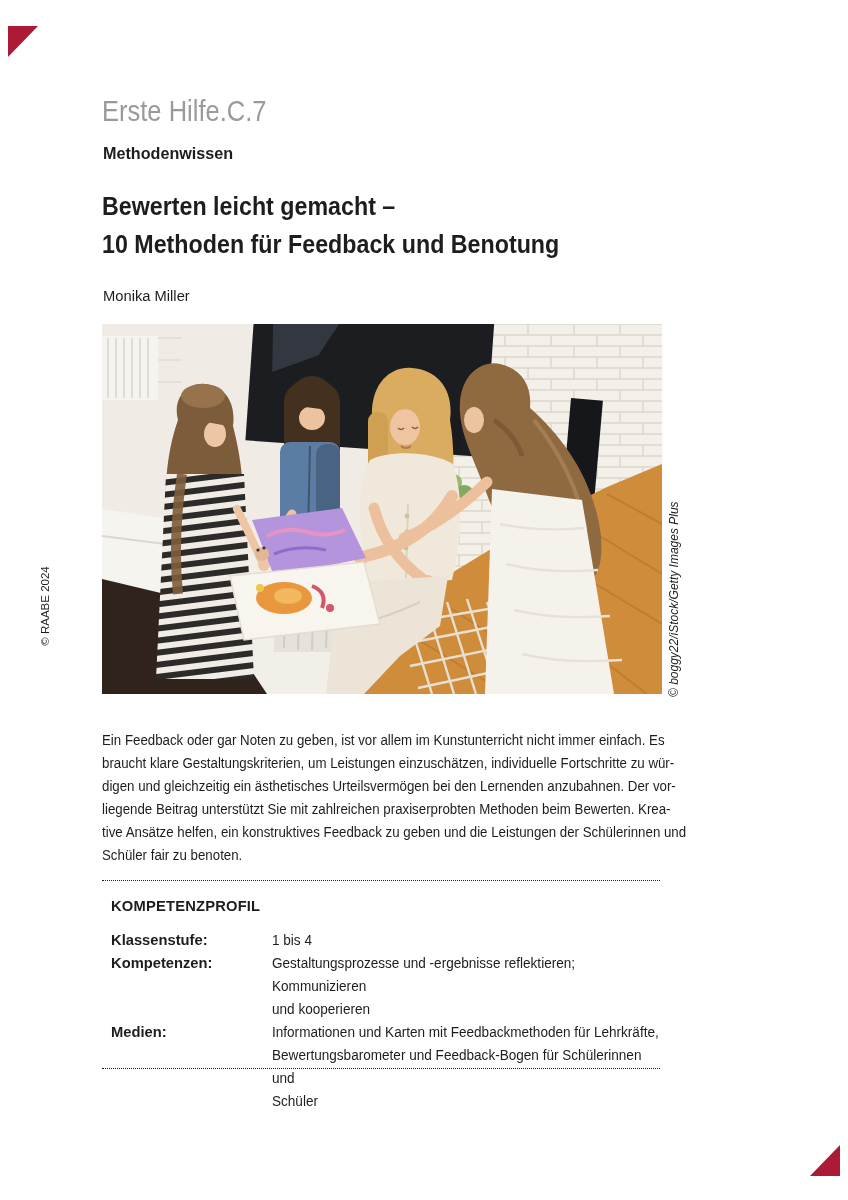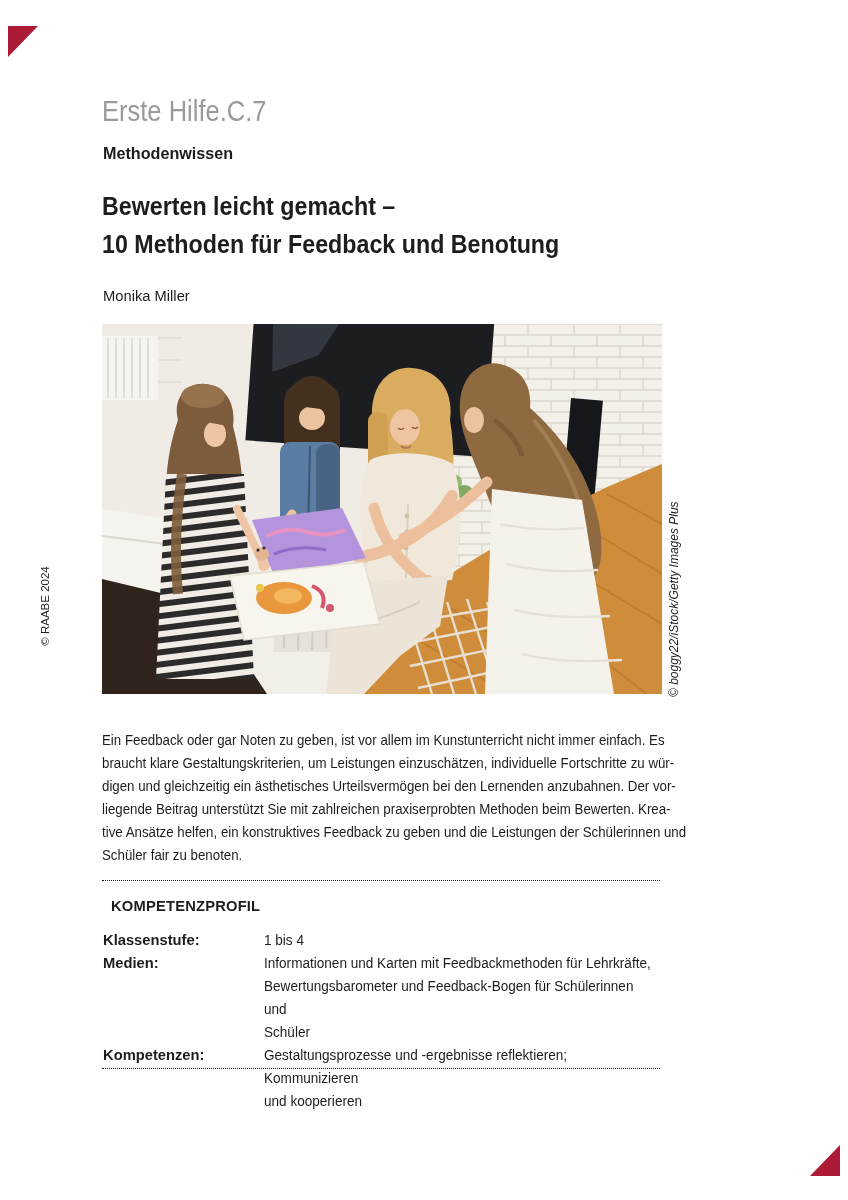--- a/index.html
+++ b/index.html
@@ -32,21 +32,21 @@
          transform:scaleX(.857);transform-origin:left top;}
   .intro .jline{text-align:justify;text-align-last:justify;white-space:nowrap;}
   .intro .lline{text-align:left;}
 
   .dotline{position:absolute;left:102px;width:558px;height:0;border-top:1px dotted #1d1d1b;}
   .dot1{top:880px;}
   .dot2{top:1068px;}
 
   .kp-heading{position:absolute;left:111px;top:897px;font-size:15.5px;font-weight:bold;
               letter-spacing:.2px;transform:scaleX(.95);transform-origin:left top;}
-  .kp-table{position:absolute;left:103px;top:928px;font-size:15.5px;line-height:23px;}
+  .kp-table{position:absolute;left:111px;top:928px;font-size:15.5px;line-height:23px;}
   .kp-row{display:flex;align-items:flex-start;}
   .kp-label{width:161px;font-weight:bold;flex:0 0 161px;transform:scaleX(.95);transform-origin:left top;}
   .kp-value{width:450px;transform:scaleX(.875);transform-origin:left top;}
 </style>
 </head>
 <body>
 
 <div class="page">
 
   <div class="corner tl"></div>
@@ -187,31 +187,31 @@
   <div class="kp-heading">KOMPETENZPROFIL</div>
 
   <div class="kp-table">
     <div class="kp-row">
       <div class="kp-label">Klassenstufe:</div>
       <div class="kp-value">
         <div>1 bis 4</div>
       </div>
     </div>
     <div class="kp-row">
+      <div class="kp-label">Kompetenzen:</div>
+      <div class="kp-value">
+        <div>Gestaltungsprozesse und -ergebnisse reflektieren; Kommunizieren</div>
+        <div>und kooperieren</div>
+      </div>
+    </div>
+    <div class="kp-row">
       <div class="kp-label">Medien:</div>
       <div class="kp-value">
         <div>Informationen und Karten mit Feedbackmethoden für Lehrkräfte,</div>
         <div>Bewertungsbarometer und Feedback-Bogen für Schülerinnen und</div>
         <div>Schüler</div>
       </div>
     </div>
-    <div class="kp-row">
-      <div class="kp-label">Kompetenzen:</div>
-      <div class="kp-value">
-        <div>Gestaltungsprozesse und -ergebnisse reflektieren; Kommunizieren</div>
-        <div>und kooperieren</div>
-      </div>
-    </div>
   </div>
 
   <div class="dotline dot2"></div>
 
 </div>
 
 </body></html>

